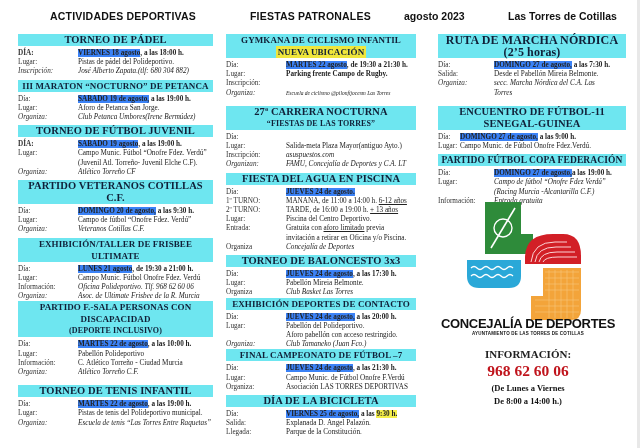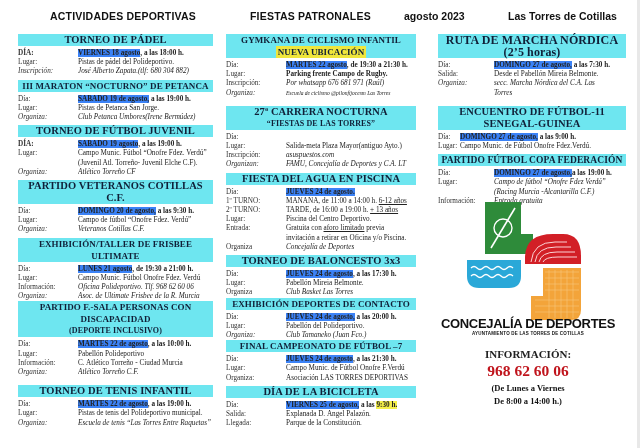--- a/index.html
+++ b/index.html
@@ -71,21 +71,21 @@
   <div class="gap"></div>
   <div class="evt">
     <div class="hdr small">III MARATON “NOCTURNO” DE PETANCA</div>
     <div class="gap"></div>
     <div class="row">
         <span class="k">Día:</span>
         <span class="v"><span class="hl">SÁBADO 19 de agosto,</span><span class="b"> a las 19:00 h.</span></span>
       </div>
     <div class="row">
         <span class="k">Lugar:</span>
-        <span class="v">Pistas de Petanca San Jorge.</span>
+        <span class="v">Aforo de Petanca San Jorge.</span>
       </div>
     <div class="row">
         <span class="k it">Organiza:</span>
         <span class="v it">Club Petanca Umbores(Irene Bermúdez)</span>
       </div>
   </div>
   <div class="gap"></div>
   <div class="evt">
     <div class="hdr">TORNEO DE FÚTBOL JUVENIL</div>
     <div class="gap"></div>
@@ -192,21 +192,20 @@
     <div class="row">
         <span class="k">Día:</span>
         <span class="v"><span class="hl">MARTES 22 agosto</span><span class="b">, de 19:30 a 21:30 h.</span></span>
       </div>
     <div class="row">
         <span class="k">Lugar:</span>
         <span class="v b">Parking frente Campo de Rugby.</span>
       </div>
     <div class="row">
         <span class="k">Inscripción:</span>
-        <span class="v it">Por whatsapp  676 681 971 (Raúl)</span>
       </div>
     <div class="row">
         <span class="k it">Organiza:</span>
         <span class="v it tiny">Escuela de ciclismo @pilonfijocesm Las Torres</span>
       </div>
   </div>
   <div class="gap2"></div>
   <div class="evt">
     <div class="hdr"><span>27ª CARRERA NOCTURNA</span><span class="hdr2">“FIESTAS DE LAS TORRES”</span></div>
     <div class="gap"></div>
@@ -279,20 +278,24 @@
   <div class="evt">
     <div class="hdr small">EXHIBICIÓN DEPORTES DE CONTACTO</div>
     <div class="gap"></div>
     <div class="row">
         <span class="k">Día:</span>
         <span class="v"><span class="hl">JUEVES 24 de agosto,</span><span class="b"> a las 20:00 h.</span></span>
       </div>
     <div class="row">
         <span class="k">Lugar:</span>
         <span class="v">Pabellón del Polideportivo.</span>
+      </div>
+    <div class="row">
+        <span class="k"></span>
+        <span class="v">Aforo pabellón con acceso restringido.</span>
       </div>
     <div class="row">
         <span class="k it">Organiza:</span>
         <span class="v it">Club  Tamaneko (Juan Fco.)</span>
       </div>
   </div>
   <div class="evt">
     <div class="hdr small">FINAL CAMPEONATO DE FÚTBOL –7</div>
     <div class="gap"></div>
     <div class="row">

